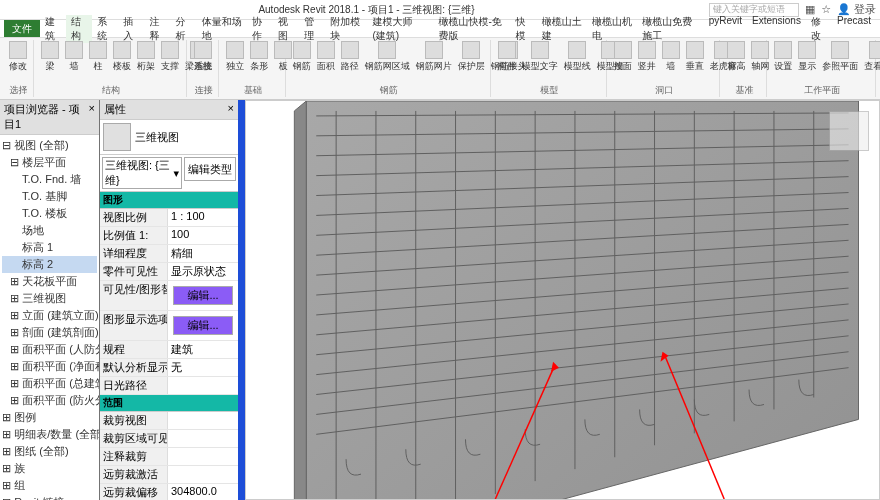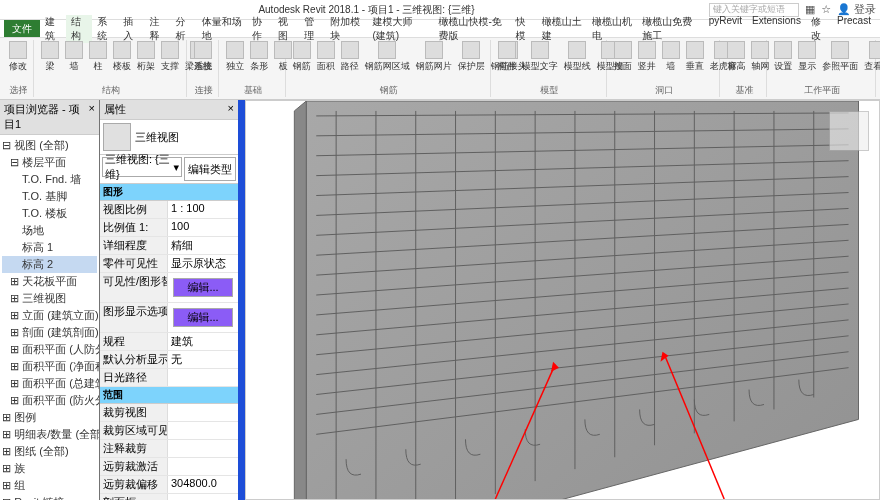--- a/index.html
+++ b/index.html
@@ -23,24 +23,24 @@
 .left-panel{width:100px;background:#fff;border-right:1px solid #737373;display:flex;flex-direction:column}
 .panel-header{background:#e0e0e0;padding:2px 4px;font-size:10px;border-bottom:1px solid #ccc;display:flex;justify-content:space-between}
 .tree{flex:1;overflow:auto;padding:2px;font-size:10px;color:#333}
 .tree-item{padding:1px 0;white-space:nowrap;cursor:pointer}
 .tree-item.sel{background:#c5d9f1}
 .l1{padding-left:8px}.l2{padding-left:20px}
 .props-panel{width:145px;background:#fff;border-right:7px solid #1d4ed8;display:flex;flex-direction:column}
 .props-head{display:flex;align-items:center;gap:4px;padding:3px;border-bottom:1px solid #ccc}
 .props-icon{width:28px;height:28px;background:#e0e0e0;border:1px solid #aaa}
 .props-type-row{display:flex;gap:2px;padding:2px;border-bottom:1px solid #ccc}
-.type-select{flex:1;height:20px;border:1px solid #aaa;font-size:10px;padding:0 2px;display:flex;align-items:center;background:#fff}
+.type-select{flex:1;height:32px;border:1px solid #aaa;font-size:10px;padding:0 2px;display:flex;align-items:center;background:#fff}
 .edit-type-btn{height:24px;border:1px solid #aaa;font-size:9px;padding:0 3px;display:flex;align-items:center}
 .props-table{flex:1;overflow:auto}
-.prop-section{background:#7dd3fc;padding:1px 3px;font-size:10px;font-weight:bold;border-bottom:1px solid #ccc}
+.prop-section{background:#14b8a6;padding:1px 3px;font-size:10px;font-weight:bold;border-bottom:1px solid #ccc}
 .prop-row{display:flex;border-bottom:1px solid #e5e5e5;font-size:10px}
 .prop-key{width:68px;padding:1px 3px;background:#f0f0f0;border-right:1px solid #ddd;white-space:nowrap;overflow:hidden}
 .prop-val{flex:1;padding:1px 3px;white-space:nowrap;overflow:hidden}
 .prop-val.btn{background:#8b5cf6;border:1px solid #aaa;text-align:center;margin:5px}
 .viewport{flex:1;position:relative;background:#fff;border:1px solid #ccc}
 .viewport svg{width:100%;height:100%}
 .viewcube{position:absolute;top:10px;right:10px;width:40px;height:40px;background:#eee;border:1px solid #aaa;opacity:.6}
 .arrow{stroke:#f00;stroke-width:1.5;fill:none}
 </style>
 </head>

